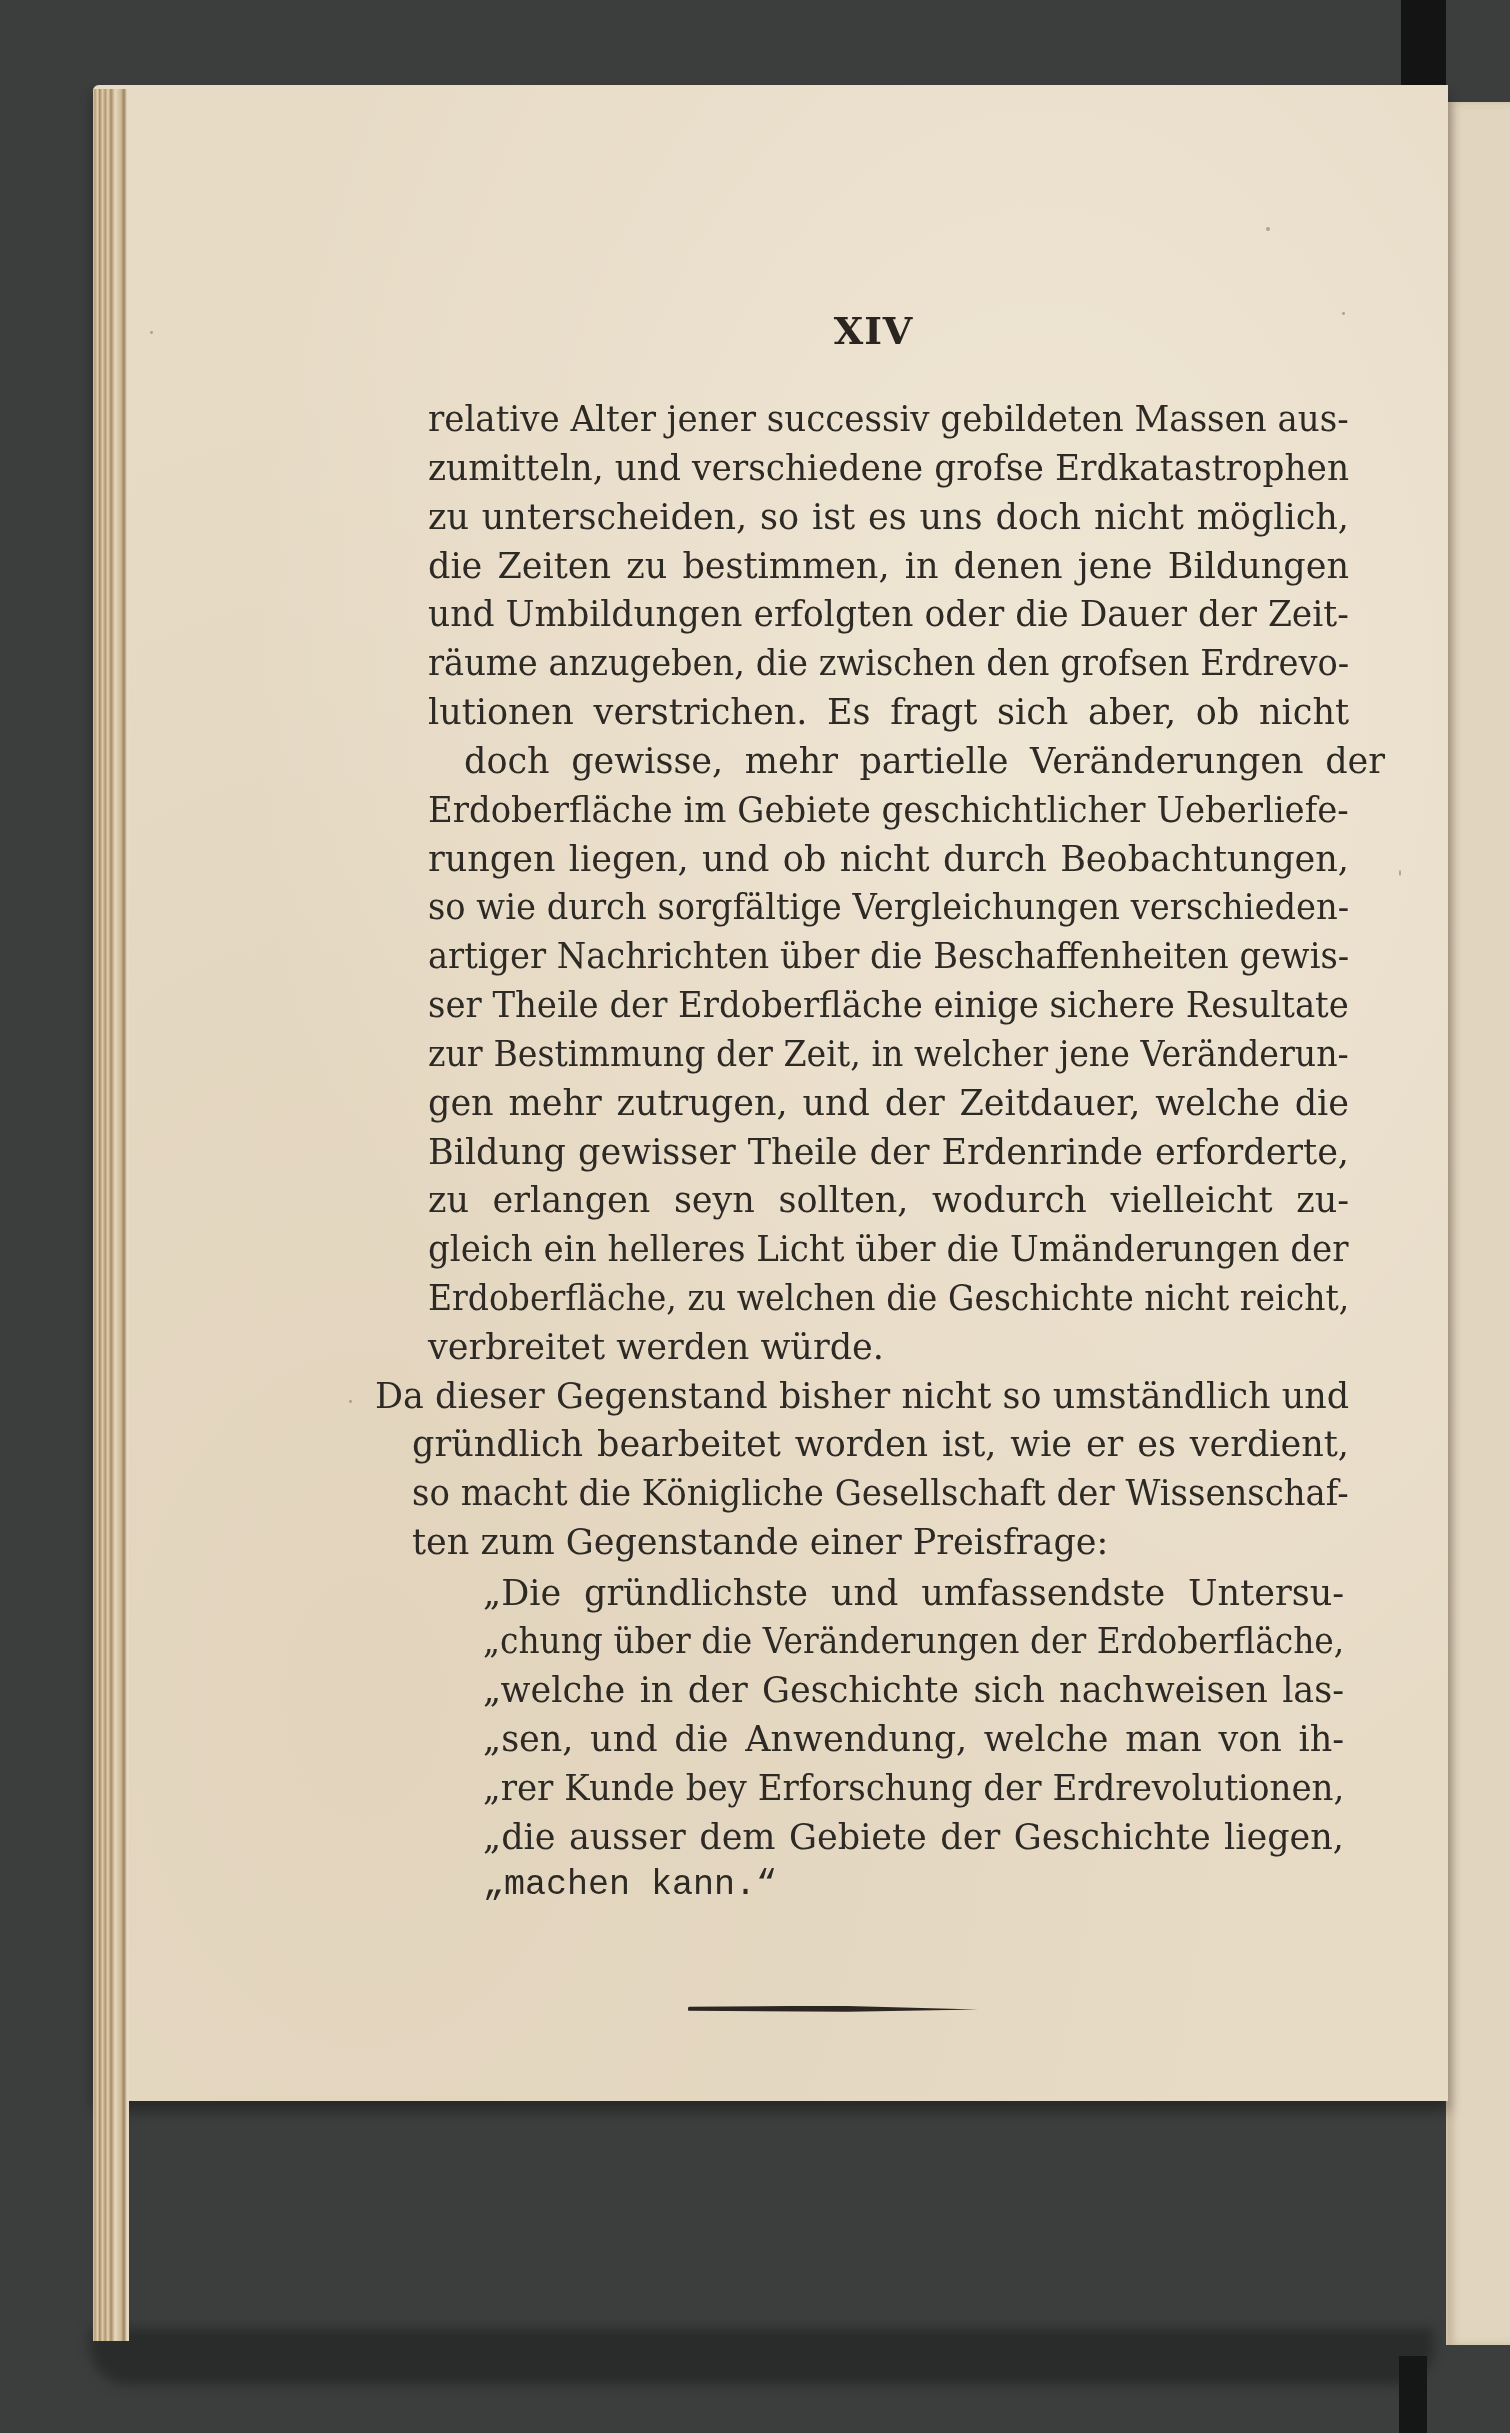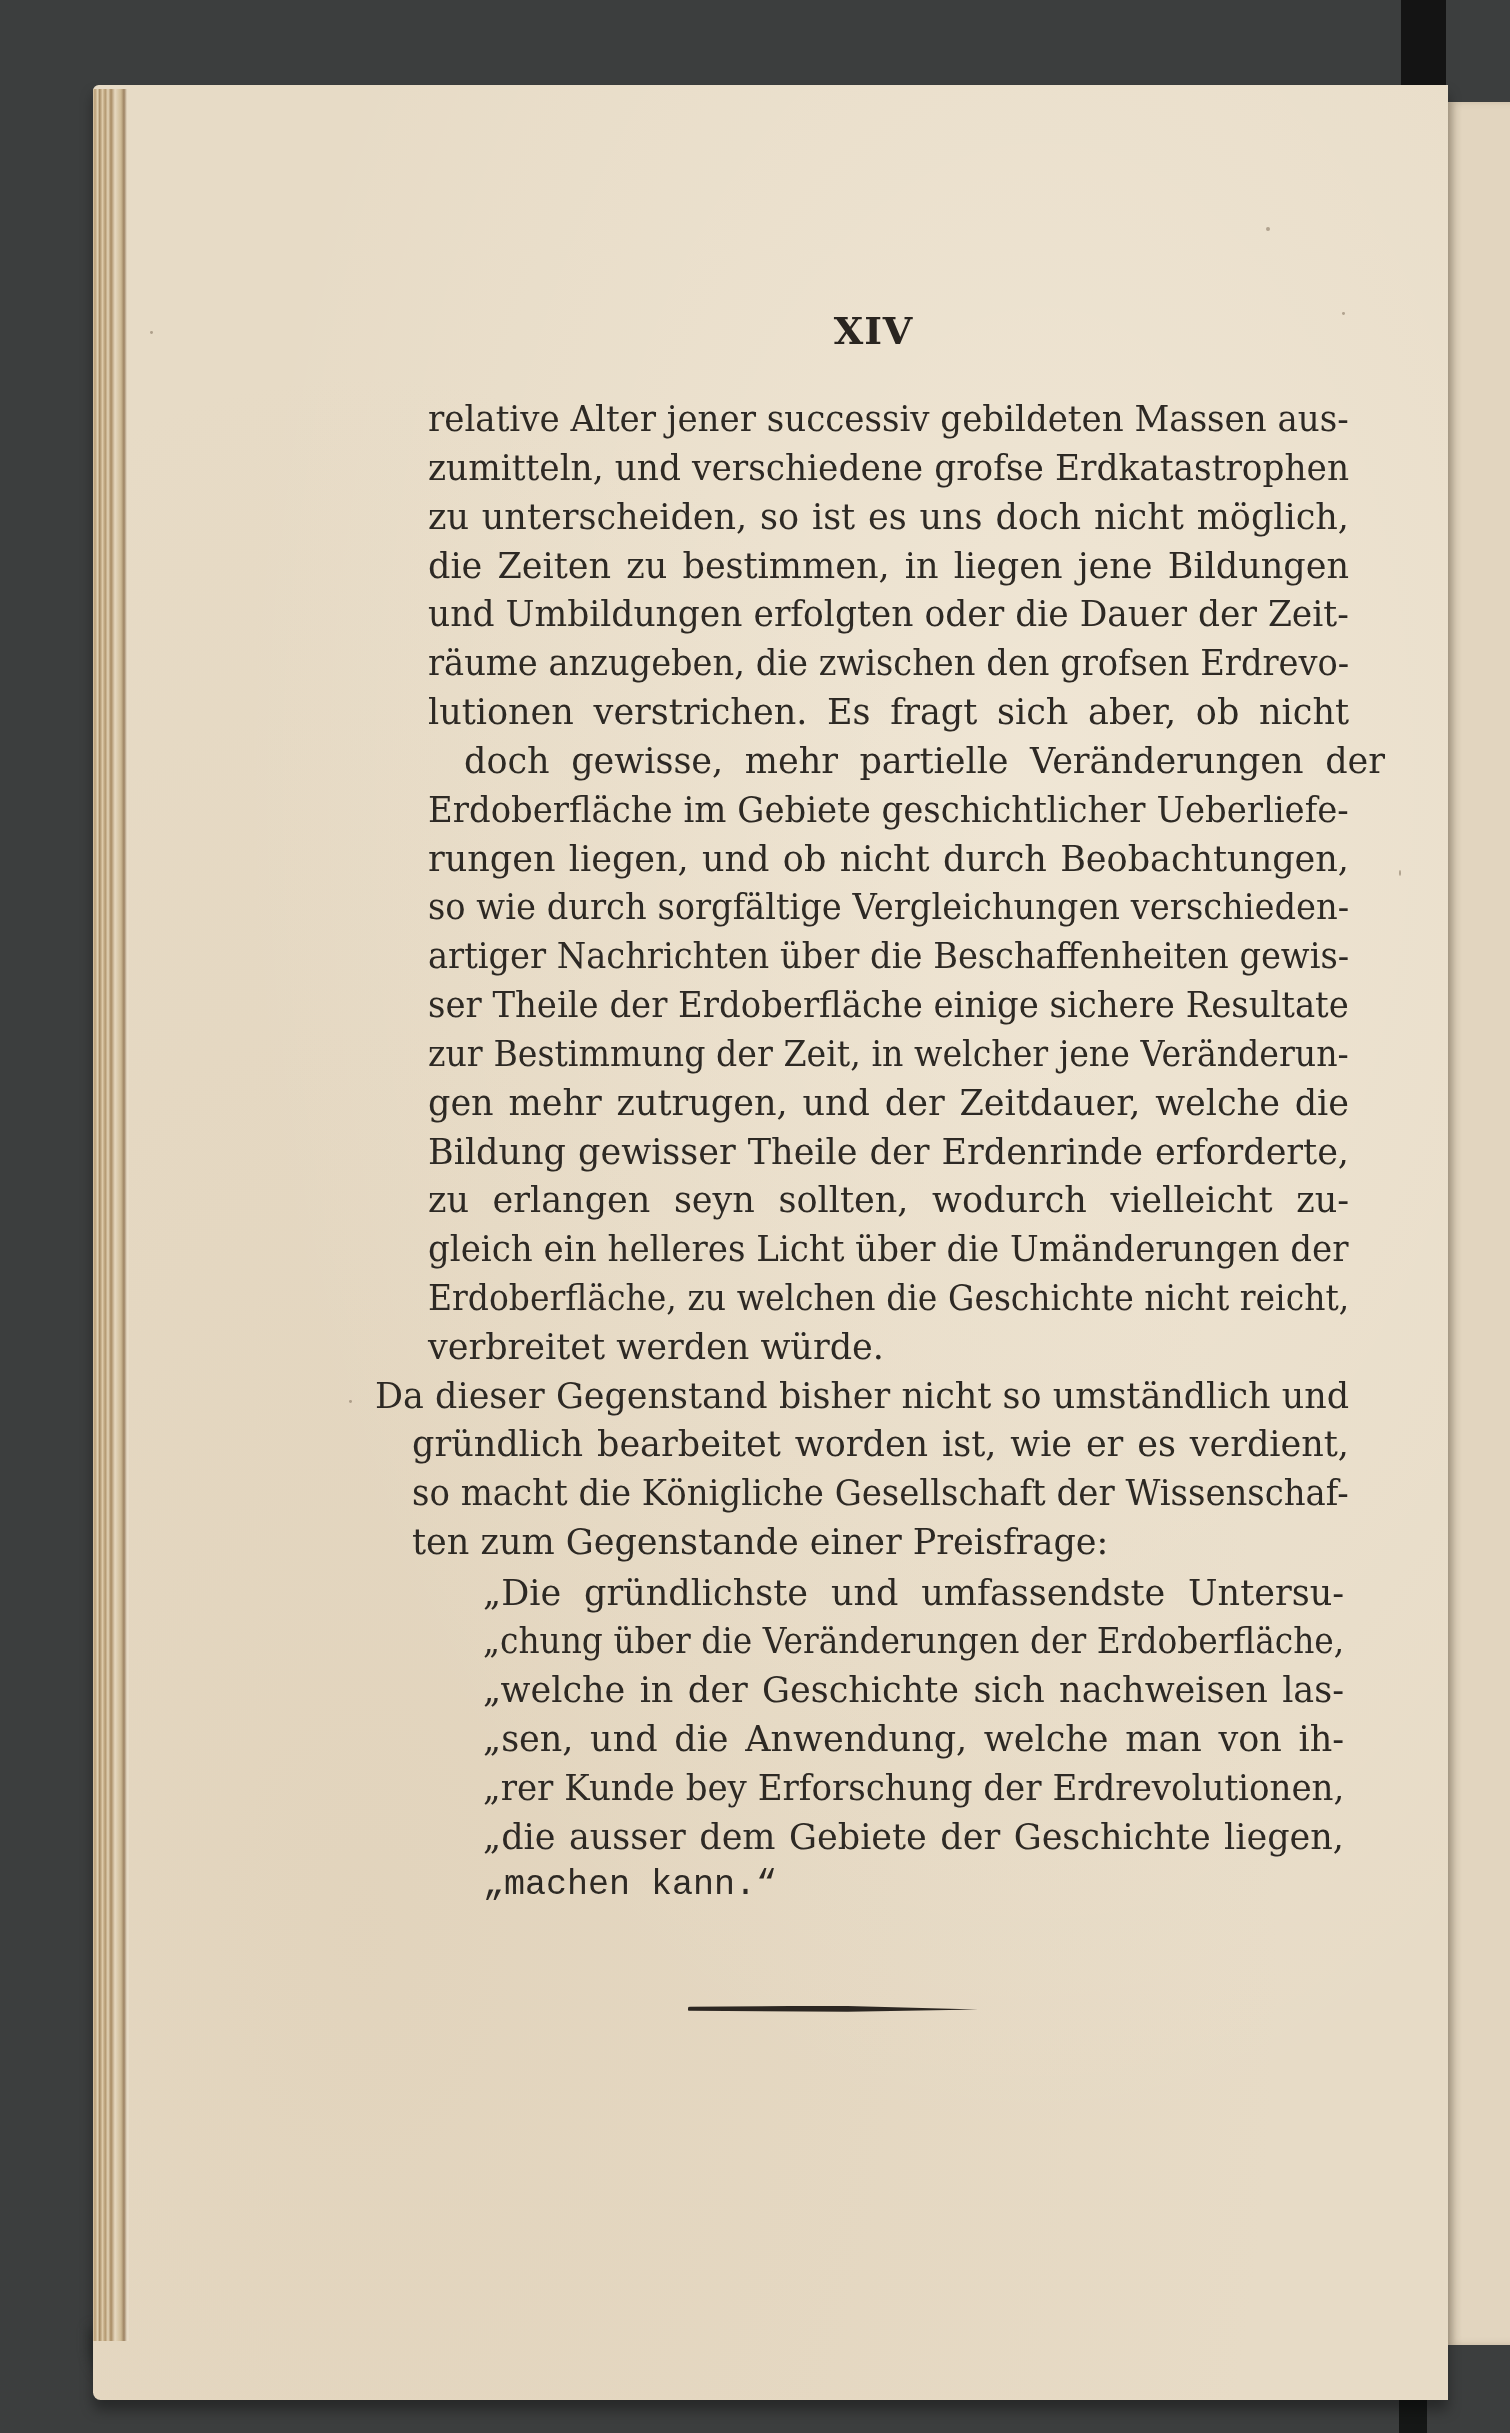--- a/index.html
+++ b/index.html
@@ -48,21 +48,21 @@
       top: 2356px;
       width: 28px;
       height: 77px;
       background: #151716;
     }
     .page {
       position: absolute;
       left: 93px;
       top: 85px;
       width: 1355px;
-      height: 2315px;
+      height: 2016px;
       background: #e7dbc6;
       border-radius: 5.7px 0 0 7.6px;
       box-shadow: 0 9.5px 13.2px rgba(0,0,0,0.35);
       background-image:
         radial-gradient(ellipse at 70% 30%, rgba(255,250,240,0.35), rgba(0,0,0,0) 60%),
         radial-gradient(ellipse at 20% 80%, rgba(210,190,160,0.25), rgba(0,0,0,0) 60%);
     }
     .page-edges {
       position: absolute;
       left: 0;
@@ -150,21 +150,21 @@
 <div class="page">
   <div class="page-edges"></div>
 
   <div class="text-block">
     <div class="page-number">XIV</div>
 
     <div id="para1">
         <div class="line body-line" style="top: 317px; width: 946px; transform: scaleX(0.973);">relative Alter jener successiv gebildeten Massen aus-</div>
         <div class="line body-line" style="top: 366px; width: 939px; transform: scaleX(0.980847);">zumitteln, und verschiedene grofse Erdkatastrophen</div>
         <div class="line body-line" style="top: 415px;">zu unterscheiden, so ist es uns doch nicht möglich,</div>
-        <div class="line body-line" style="top: 464px;">die Zeiten zu bestimmen, in liegen jene Bildungen</div>
+        <div class="line body-line" style="top: 464px;">die Zeiten zu bestimmen, in denen jene Bildungen</div>
         <div class="line body-line" style="top: 512px; width: 935px; transform: scaleX(0.984818);">und Umbildungen erfolgten oder die Dauer der Zeit-</div>
         <div class="line body-line" style="top: 561px; width: 958px; transform: scaleX(0.961462);">räume anzugeben, die zwischen den grofsen Erdrevo-</div>
         <div class="line body-line" style="top: 610px;">lutionen verstrichen. Es fragt sich aber, ob nicht</div>
         <div class="line body-line" style="top: 659px; margin-left: 36px;">doch gewisse, mehr partielle Veränderungen der</div>
         <div class="line body-line" style="top: 708px; width: 951px; transform: scaleX(0.968159);">Erdoberfläche im Gebiete geschichtlicher Ueberliefe-</div>
         <div class="line body-line" style="top: 757px;">rungen liegen, und ob nicht durch Beobachtungen,</div>
         <div class="line body-line" style="top: 805px; width: 957px; transform: scaleX(0.962413);">so wie durch sorgfältige Vergleichungen verschieden-</div>
         <div class="line body-line" style="top: 854px; width: 958px; transform: scaleX(0.961462);">artiger Nachrichten über die Beschaffenheiten gewis-</div>
         <div class="line body-line" style="top: 903px; width: 951px; transform: scaleX(0.968159);">ser Theile der Erdoberfläche einige sichere Resultate</div>
         <div class="line body-line" style="top: 952px; width: 971px; transform: scaleX(0.948343);">zur Bestimmung der Zeit, in welcher jene Veränderun-</div>

